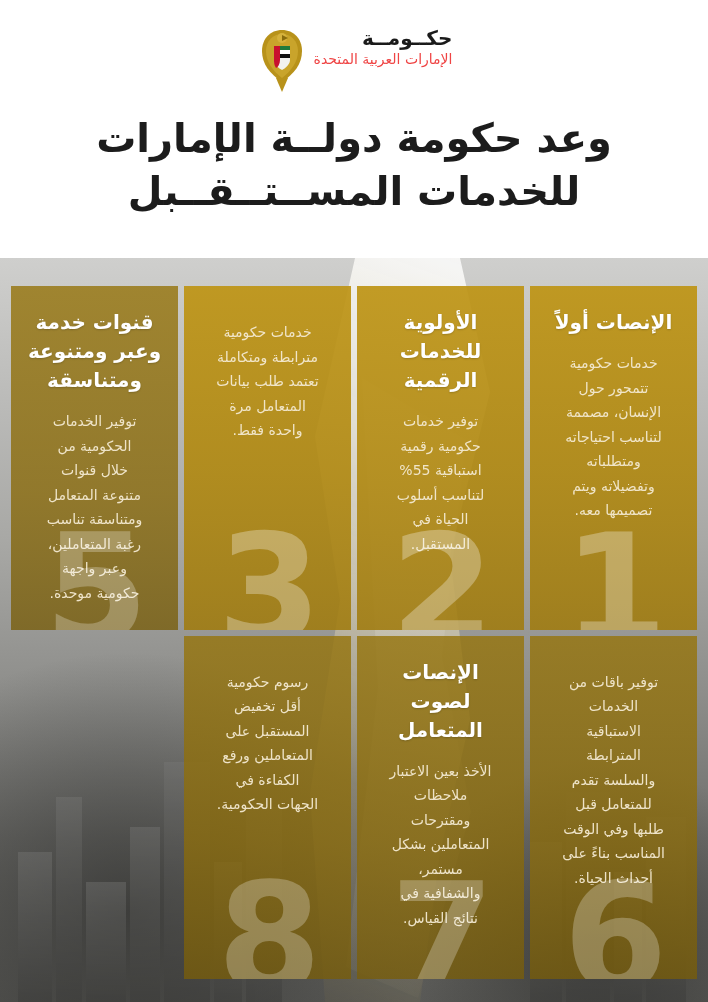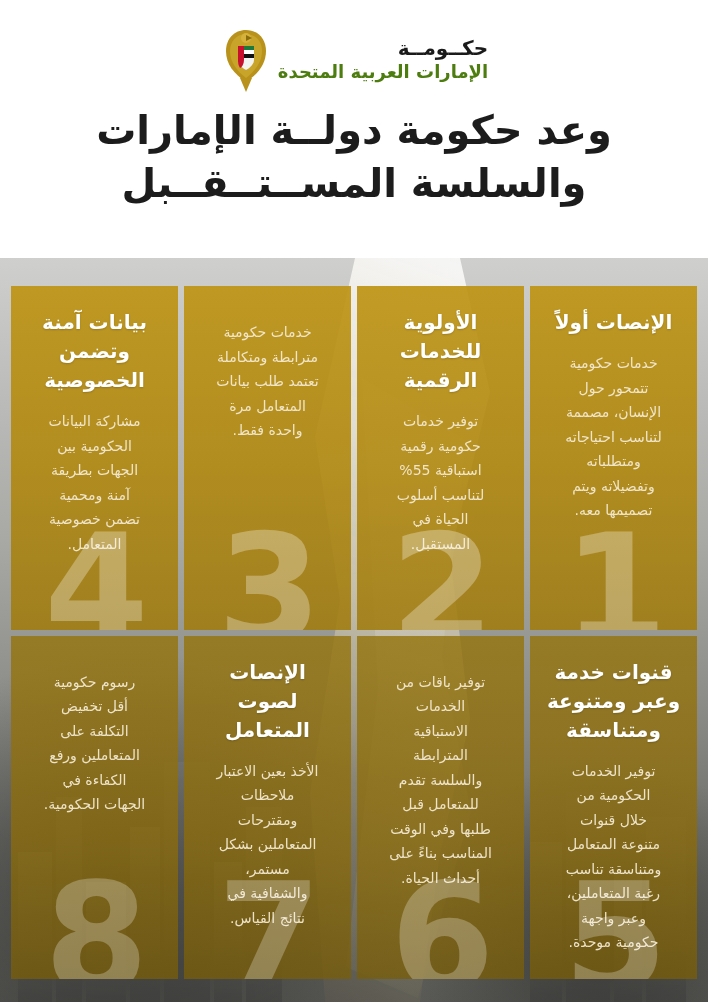--- a/index.html
+++ b/index.html
@@ -20,21 +20,21 @@
     height: 258px;
     background: #ffffff;
     position: relative;
     display: flex;
     flex-direction: column;
     align-items: center;
   }
   .emblem-row {
     display: flex;
     flex-direction: row;
-    align-items: center;
+    align-items: flex-start;
     justify-content: center;
     gap: 6px;
     margin-top: 26px;
   }
   .emblem {
     width: 52px;
     height: 68px;
     position: relative;
   }
   .emblem svg { display: block; }
@@ -42,27 +42,27 @@
     text-align: right;
     line-height: 1.25;
   }
   .gov-line1 {
     font-size: 20px;
     font-weight: bold;
     color: #1a1a1a;
     letter-spacing: 1px;
   }
   .gov-line2 {
-    font-size: 18px;
-    font-weight: bold;
-    color: #4d7c0f;
+    font-size: 14px;
+    font-weight: normal;
+    color: #ef4444;
   }
 
   .main-title {
-    margin-top: 10px;
+    margin-top: 18px;
     text-align: center;
     color: #1c1c1c;
     font-weight: bold;
     font-size: 40px;
     line-height: 1.32;
     letter-spacing: 0px;
     width: 100%;
     padding: 0 40px;
     box-sizing: border-box;
   }
@@ -206,21 +206,21 @@
         <path d="M20 52 L26 66 L32 52 Z" fill="#b8921a"></path>
 
         <circle cx="26" cy="12" r="5" fill="#d6b23c"></circle>
         <path d="M26 9 L32 12 L26 15 Z" fill="#8a6c0c"></path>
       </svg>
     </div>
   </div>
 
   <div class="main-title">
     <span class="l1">وعد حكومة دولــة الإمارات</span>
-    <span class="l2">والسلسة المســتــقــبل</span>
+    <span class="l2">للخدمات المســتــقــبل</span>
   </div>
 </div>
 
 <div class="body-area">
 
   <div class="photo-bg"></div>
 
   <div class="skyline">
     <div class="sk" style="left:18px;  width:34px; height:150px;"></div>
     <div class="sk" style="left:56px;  width:26px; height:205px;"></div>
@@ -250,42 +250,37 @@
       <div class="cell-title">الأولوية للخدمات الرقمية</div>
       <div class="cell-desc">توفير خدمات حكومية رقمية استباقية 55% لتناسب أسلوب الحياة في المستقبل.</div>
       <div class="cell-num">2</div>
     </div>
 
     <div class="cell">
       <div class="cell-desc">خدمات حكومية مترابطة ومتكاملة تعتمد طلب بيانات المتعامل مرة واحدة فقط.</div>
       <div class="cell-num">3</div>
     </div>
 
-    <div class="cell">
-      <div class="cell-title">بيانات آمنة وتضمن الخصوصية</div>
-      <div class="cell-desc">مشاركة البيانات الحكومية بين الجهات بطريقة آمنة ومحمية تضمن خصوصية المتعامل.</div>
-      <div class="cell-num">4</div>
-    </div>
 
     <div class="cell dim">
       <div class="cell-title">قنوات خدمة وعبر ومتنوعة ومتناسقة</div>
       <div class="cell-desc">توفير الخدمات الحكومية من خلال قنوات متنوعة المتعامل ومتناسقة تناسب رغبة المتعاملين، وعبر واجهة حكومية موحدة.</div>
       <div class="cell-num">5</div>
     </div>
 
     <div class="cell dim">
       <div class="cell-desc">توفير باقات من الخدمات الاستباقية المترابطة والسلسة تقدم للمتعامل قبل طلبها وفي الوقت المناسب بناءً على أحداث الحياة.</div>
       <div class="cell-num">6</div>
     </div>
 
     <div class="cell dim">
       <div class="cell-title">الإنصات لصوت المتعامل</div>
       <div class="cell-desc">الأخذ بعين الاعتبار ملاحظات ومقترحات المتعاملين بشكل مستمر، والشفافية في نتائج القياس.</div>
       <div class="cell-num">7</div>
     </div>
 
     <div class="cell dim">
-      <div class="cell-desc">رسوم حكومية أقل تخفيض التكلفة على المتعاملين ورفع الكفاءة في الجهات الحكومية.</div>
+      <div class="cell-desc">رسوم حكومية أقل تخفيض المستقبل على المتعاملين ورفع الكفاءة في الجهات الحكومية.</div>
       <div class="cell-num">8</div>
     </div>
 
   </div>
 </div>
 
 </body></html>

